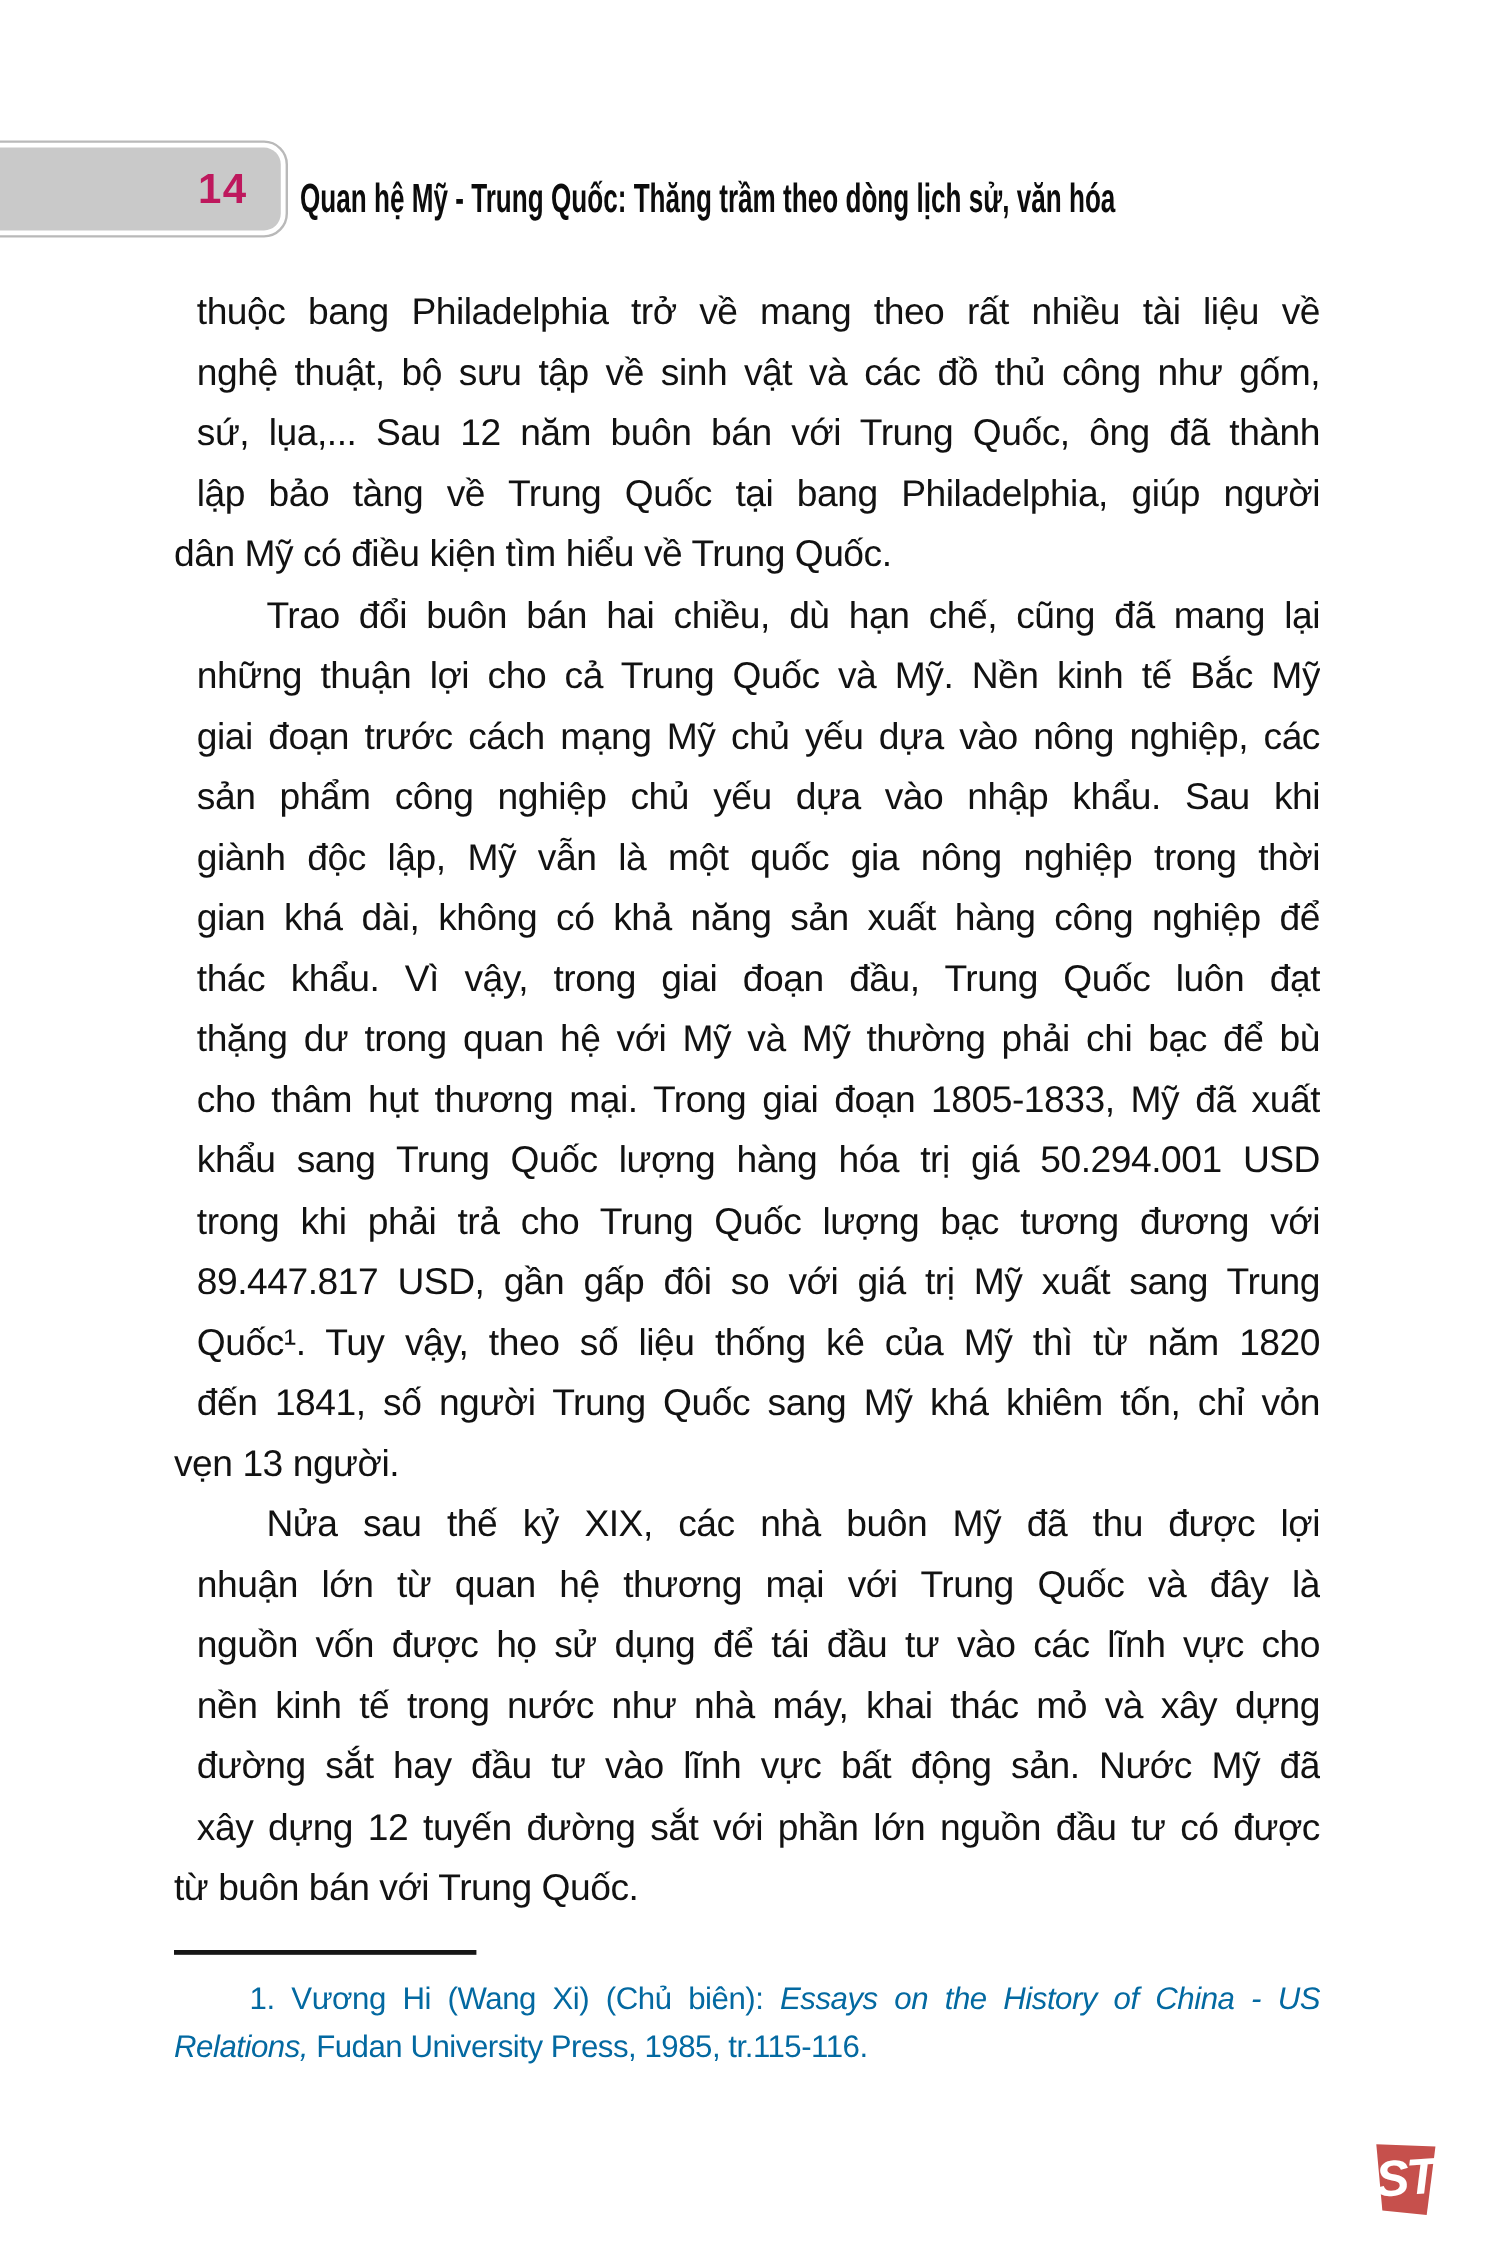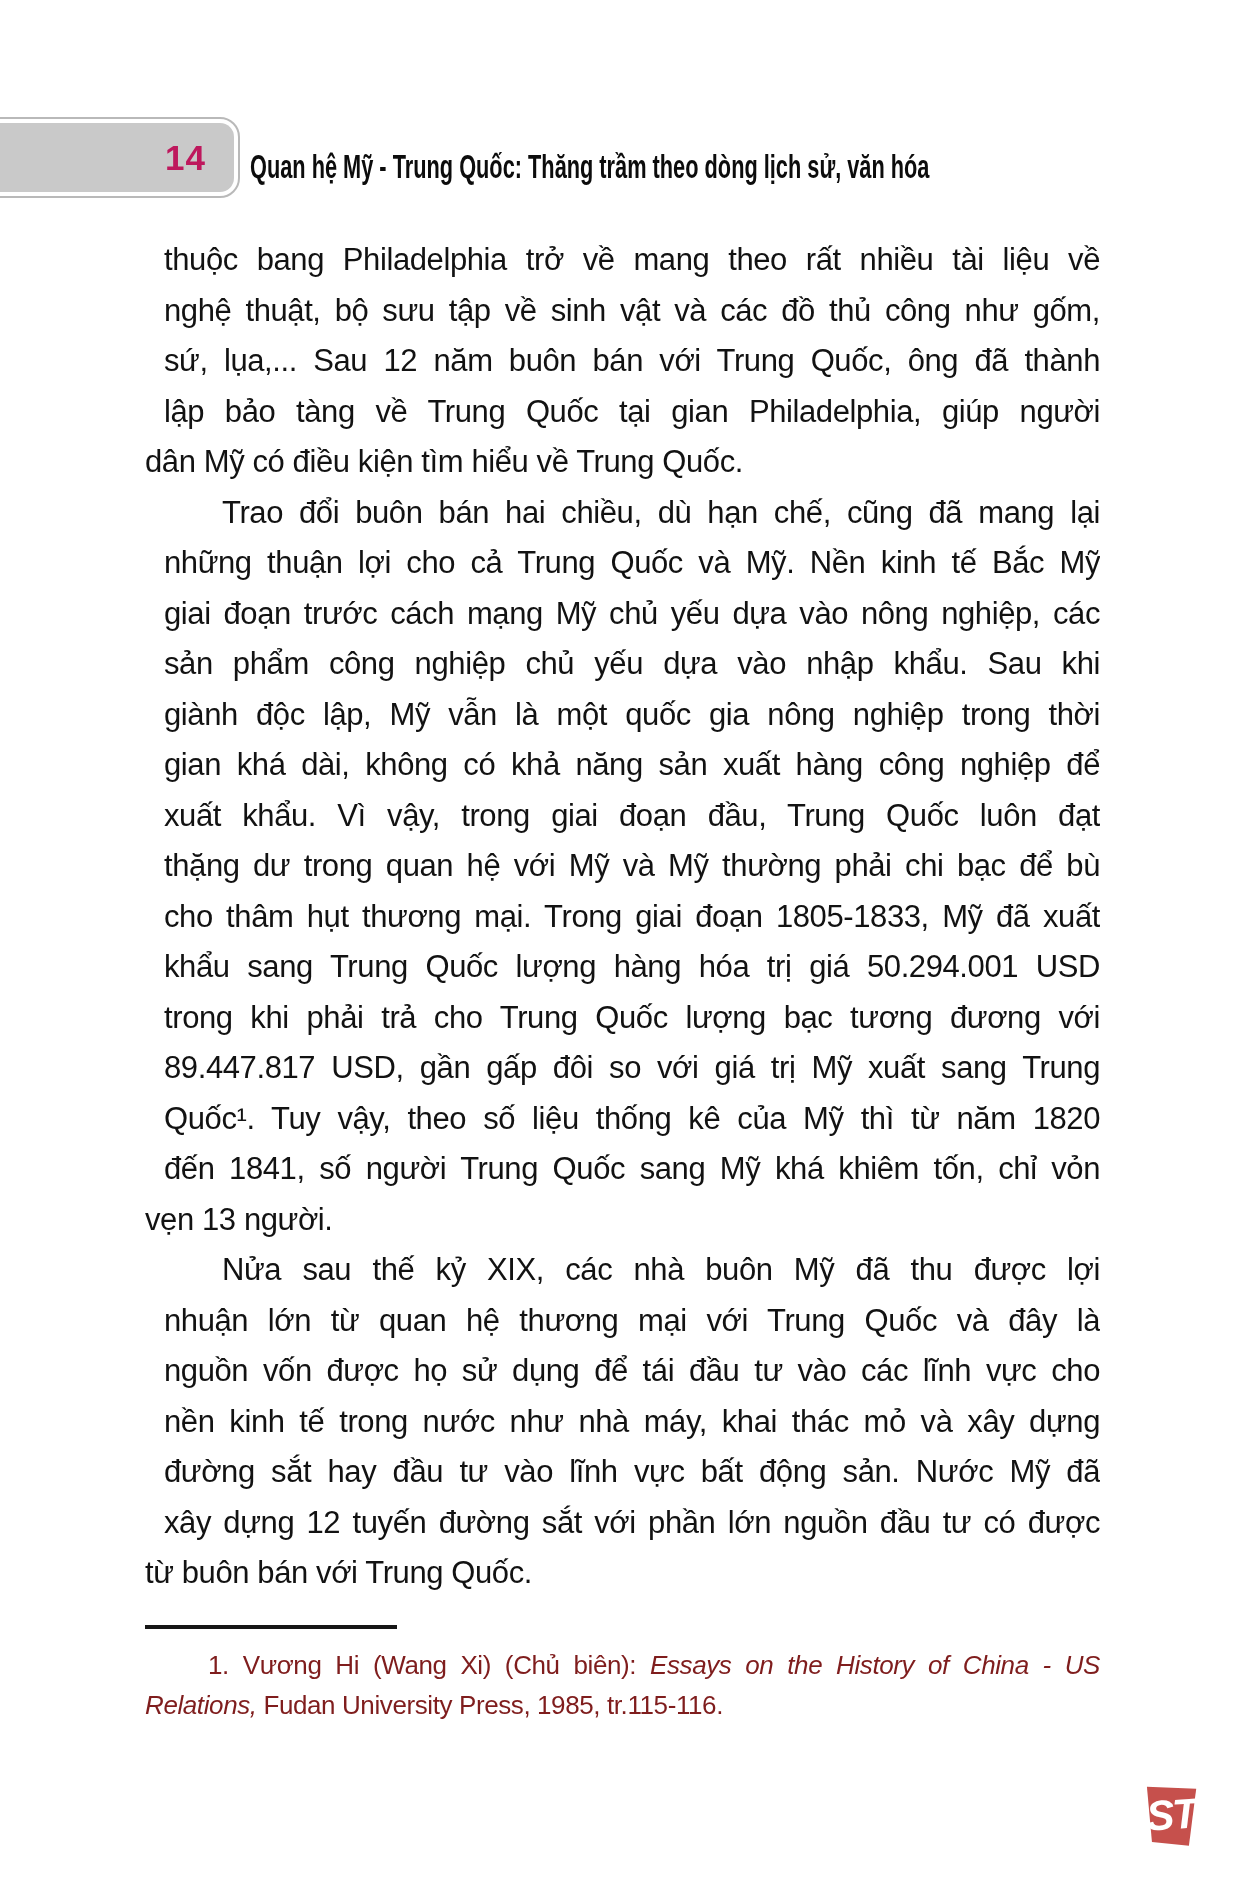--- a/index.html
+++ b/index.html
@@ -39,21 +39,21 @@
   .line { height:50.5px; line-height:50.5px; overflow:hidden; }
   .jl { text-align:justify; text-align-last:justify;margin-left:19px; }
   .indent { text-indent:58px; }
   
   .fnrule {
     position:absolute; left:145px; top:1625px; width:252px; height:4px;
     background:#161616;
   }
   .footnote {
     position:absolute; left:145px; top:1645px; width:955px;
-    font-size:26px; letter-spacing:-0.4px; color:#7f1d1d;
+    font-size:26px; letter-spacing:-0.4px; color:#0369a1;
   }
   .fn-line { height:40px; line-height:40px; overflow:hidden; }
   .fn-indent { text-indent:44px; }
   .fn-line i { font-style:italic; }
   
   .logo { position:absolute; left:1143px; top:1785px; width:56px; height:62px; }
   .logo-shape {
     position:absolute; left:0; top:0; width:100%; height:100%;
     background:var(--logo-red,#c6504c);
     clip-path:polygon(7% 3%, 95% 6%, 82% 98%, 16% 92%);
@@ -75,29 +75,29 @@
         <span class="pagenum">14</span>
       </div>
     </div>
     <div class="title">Quan hệ Mỹ - Trung Quốc: Thăng trầm theo dòng lịch sử, văn hóa</div>
   </header>
 
   <main class="body" id="body-text">
       <div class="line jl">thuộc bang Philadelphia trở về mang theo rất nhiều tài liệu về</div>
       <div class="line jl">nghệ thuật, bộ sưu tập về sinh vật và các đồ thủ công như gốm,</div>
       <div class="line jl">sứ, lụa,... Sau 12 năm buôn bán với Trung Quốc, ông đã thành</div>
-      <div class="line jl">lập bảo tàng về Trung Quốc tại gian Philadelphia, giúp người</div>
+      <div class="line jl">lập bảo tàng về Trung Quốc tại bang Philadelphia, giúp người</div>
       <div class="line">dân Mỹ có điều kiện tìm hiểu về Trung Quốc.</div>
       <div class="line jl indent">Trao đổi buôn bán hai chiều, dù hạn chế, cũng đã mang lại</div>
       <div class="line jl">những thuận lợi cho cả Trung Quốc và Mỹ. Nền kinh tế Bắc Mỹ</div>
       <div class="line jl">giai đoạn trước cách mạng Mỹ chủ yếu dựa vào nông nghiệp, các</div>
       <div class="line jl">sản phẩm công nghiệp chủ yếu dựa vào nhập khẩu. Sau khi</div>
       <div class="line jl">giành độc lập, Mỹ vẫn là một quốc gia nông nghiệp trong thời</div>
       <div class="line jl">gian khá dài, không có khả năng sản xuất hàng công nghiệp để</div>
-      <div class="line jl">xuất khẩu. Vì vậy, trong giai đoạn đầu, Trung Quốc luôn đạt</div>
+      <div class="line jl">thác khẩu. Vì vậy, trong giai đoạn đầu, Trung Quốc luôn đạt</div>
       <div class="line jl">thặng dư trong quan hệ với Mỹ và Mỹ thường phải chi bạc để bù</div>
       <div class="line jl">cho thâm hụt thương mại. Trong giai đoạn 1805-1833, Mỹ đã xuất</div>
       <div class="line jl">khẩu sang Trung Quốc lượng hàng hóa trị giá 50.294.001 USD</div>
       <div class="line jl">trong khi phải trả cho Trung Quốc lượng bạc tương đương với</div>
       <div class="line jl">89.447.817 USD, gần gấp đôi so với giá trị Mỹ xuất sang Trung</div>
       <div class="line jl">Quốc¹. Tuy vậy, theo số liệu thống kê của Mỹ thì từ năm 1820</div>
       <div class="line jl">đến 1841, số người Trung Quốc sang Mỹ khá khiêm tốn, chỉ vỏn</div>
       <div class="line">vẹn 13 người.</div>
       <div class="line jl indent">Nửa sau thế kỷ XIX, các nhà buôn Mỹ đã thu được lợi</div>
       <div class="line jl">nhuận lớn từ quan hệ thương mại với Trung Quốc và đây là</div>

